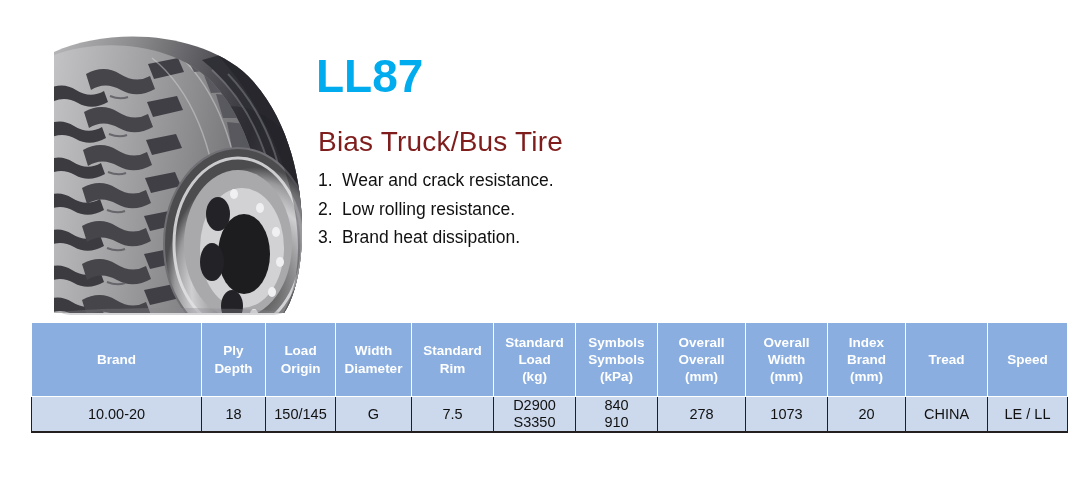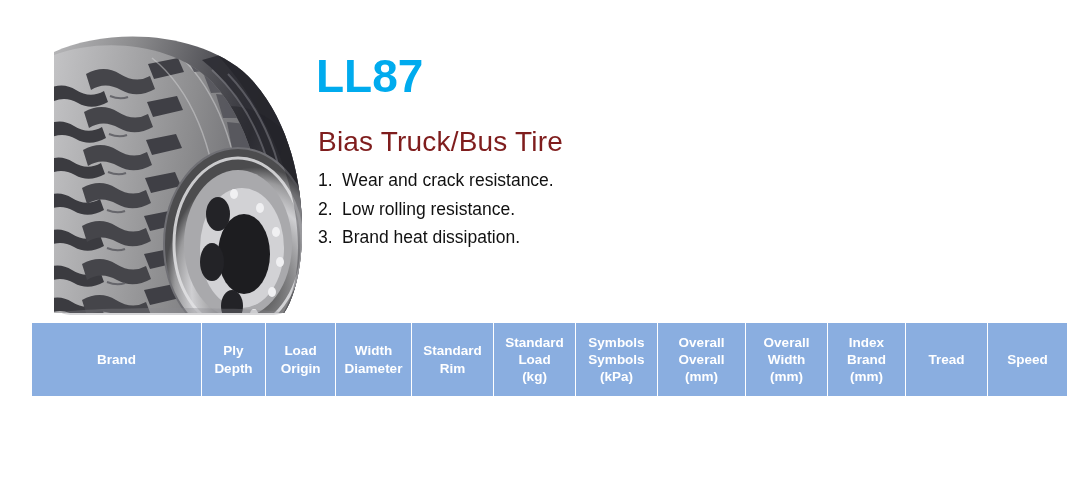--- a/index.html
+++ b/index.html
@@ -348,15 +348,29 @@
           </th>
         <th>
             <span class="hdr-line">Tread</span>
           </th>
         <th>
             <span class="hdr-line">Speed</span>
           </th>
       </tr>
     </thead>
     <tbody>
+      <tr class="alt">
+        <td>10.00-20</td>
+        <td>18</td>
+        <td>150/145</td>
+        <td>G</td>
+        <td>7.5</td>
+        <td class="two-line"><span class="hdr-line">D2900</span><span class="hdr-line">S3350</span></td>
+        <td class="two-line"><span class="hdr-line">840</span><span class="hdr-line">910</span></td>
+        <td>278</td>
+        <td>1073</td>
+        <td>20</td>
+        <td>CHINA</td>
+        <td>LE / LL</td>
+      </tr>
     </tbody>
   </table>
 </div>
 
 </body></html>

